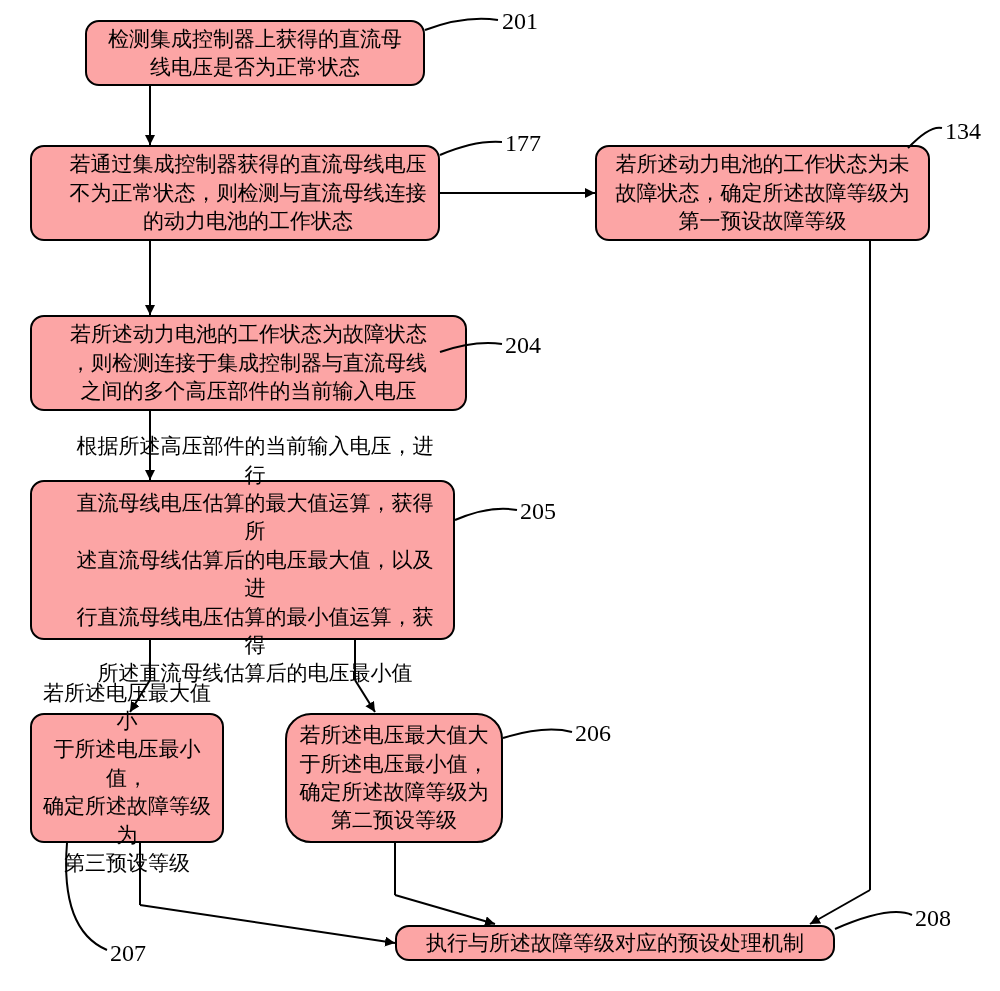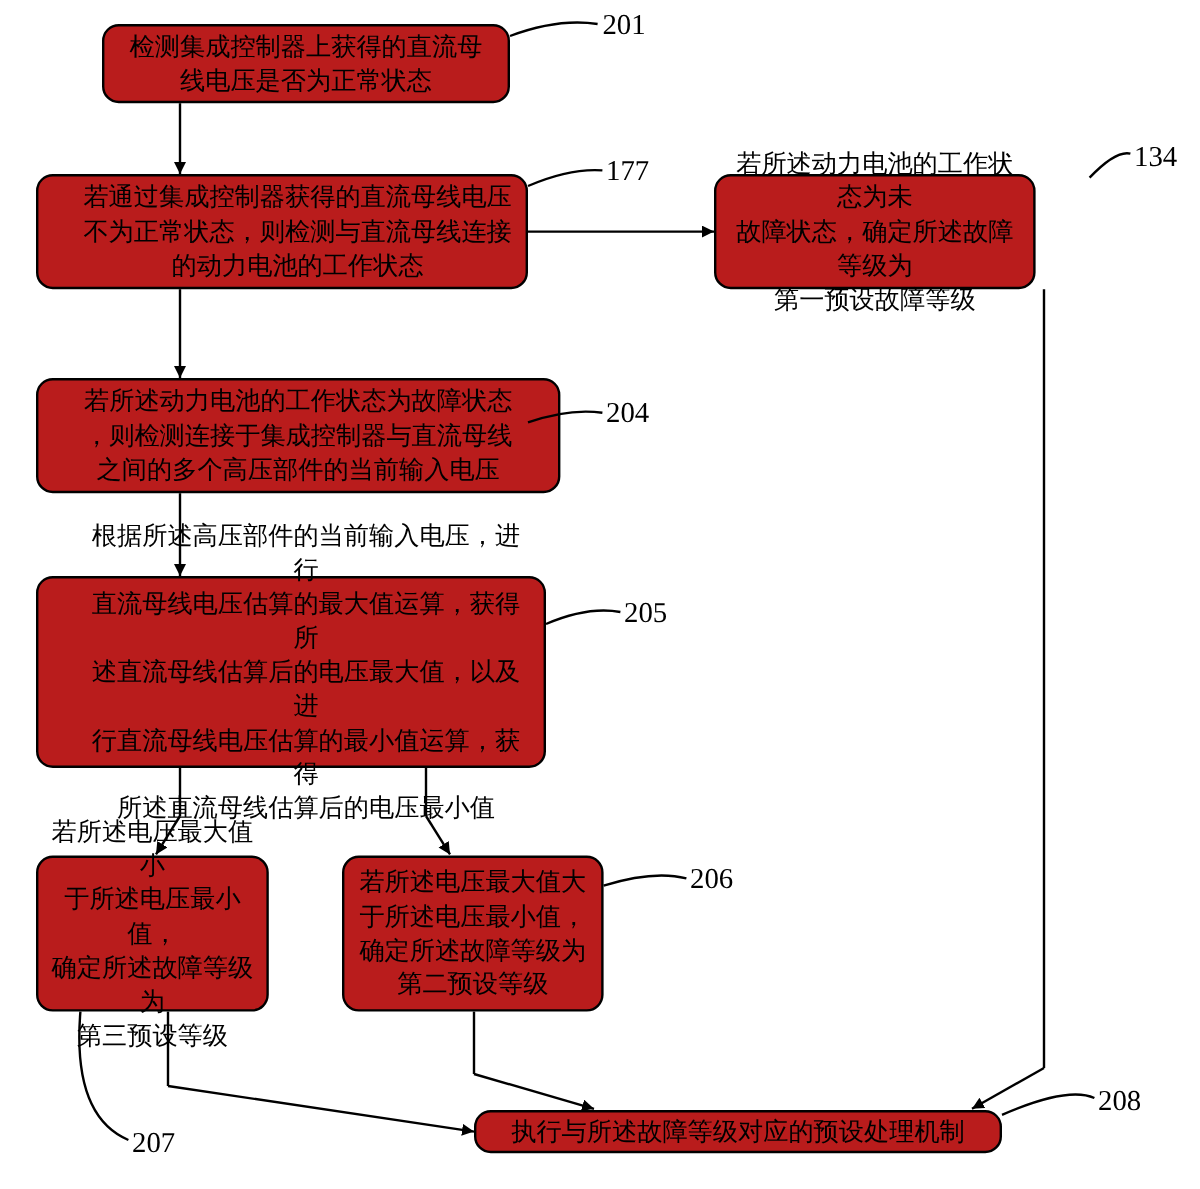--- a/index.html
+++ b/index.html
@@ -16,21 +16,21 @@
     position: absolute;
     border: 2px solid #000;
     border-radius: 14px;
     padding: 6px 10px;
     text-align: center;
     font-size: 21px;
     line-height: 1.35;
     display: flex;
     align-items: center;
     justify-content: center;
-    background: #b91c1c;
+    background: #fca5a5;
   }
   .label {
     position: absolute;
     font-size: 24px;
     font-family: "SimSun", "Songti SC", "STSong", serif;
   }
   svg.overlay {
     position: absolute;
     left: 0; top: 0;
     width: 1000px; height: 991px;
@@ -44,41 +44,41 @@
   <span style="white-space:pre-line;">检测集成控制器上获得的直流母
 线电压是否为正常状态</span>
 </div>
 
 <div class="box" style="left:30px; top:145px; width:410px; height:96px;padding-left:36px;">
   <span style="white-space:pre-line;">若通过集成控制器获得的直流母线电压
 不为正常状态，则检测与直流母线连接
 的动力电池的工作状态</span>
 </div>
 
-<div class="box" style="left:595px; top:145px; width:268px; height:96px;">
+<div class="box" style="left:595px; top:145px; width:335px; height:96px;">
   <span style="white-space:pre-line;">若所述动力电池的工作状态为未
 故障状态，确定所述故障等级为
 第一预设故障等级</span>
 </div>
 
 <div class="box" style="left:30px; top:315px; width:437px; height:96px;">
   <span style="white-space:pre-line;">若所述动力电池的工作状态为故障状态
 ，则检测连接于集成控制器与直流母线
 之间的多个高压部件的当前输入电压</span>
 </div>
 
 <div class="box" style="left:30px; top:480px; width:425px; height:160px;">
   <span style="white-space:pre-line;margin-left:25px;">根据所述高压部件的当前输入电压，进行
 直流母线电压估算的最大值运算，获得所
 述直流母线估算后的电压最大值，以及进
 行直流母线电压估算的最小值运算，获得
 所述直流母线估算后的电压最小值</span>
 </div>
 
-<div class="box" style="left:285px; top:713px; width:218px; height:130px;">
+<div class="box" style="left:285px; top:713px; width:218px; height:130px;border-radius:26px;">
   <span style="white-space:pre-line;">若所述电压最大值大
 于所述电压最小值，
 确定所述故障等级为
 第二预设等级</span>
 </div>
 
 <div class="box" style="left:30px; top:713px; width:194px; height:130px;">
   <span style="white-space:pre-line;">若所述电压最大值小
 于所述电压最小值，
 确定所述故障等级为

